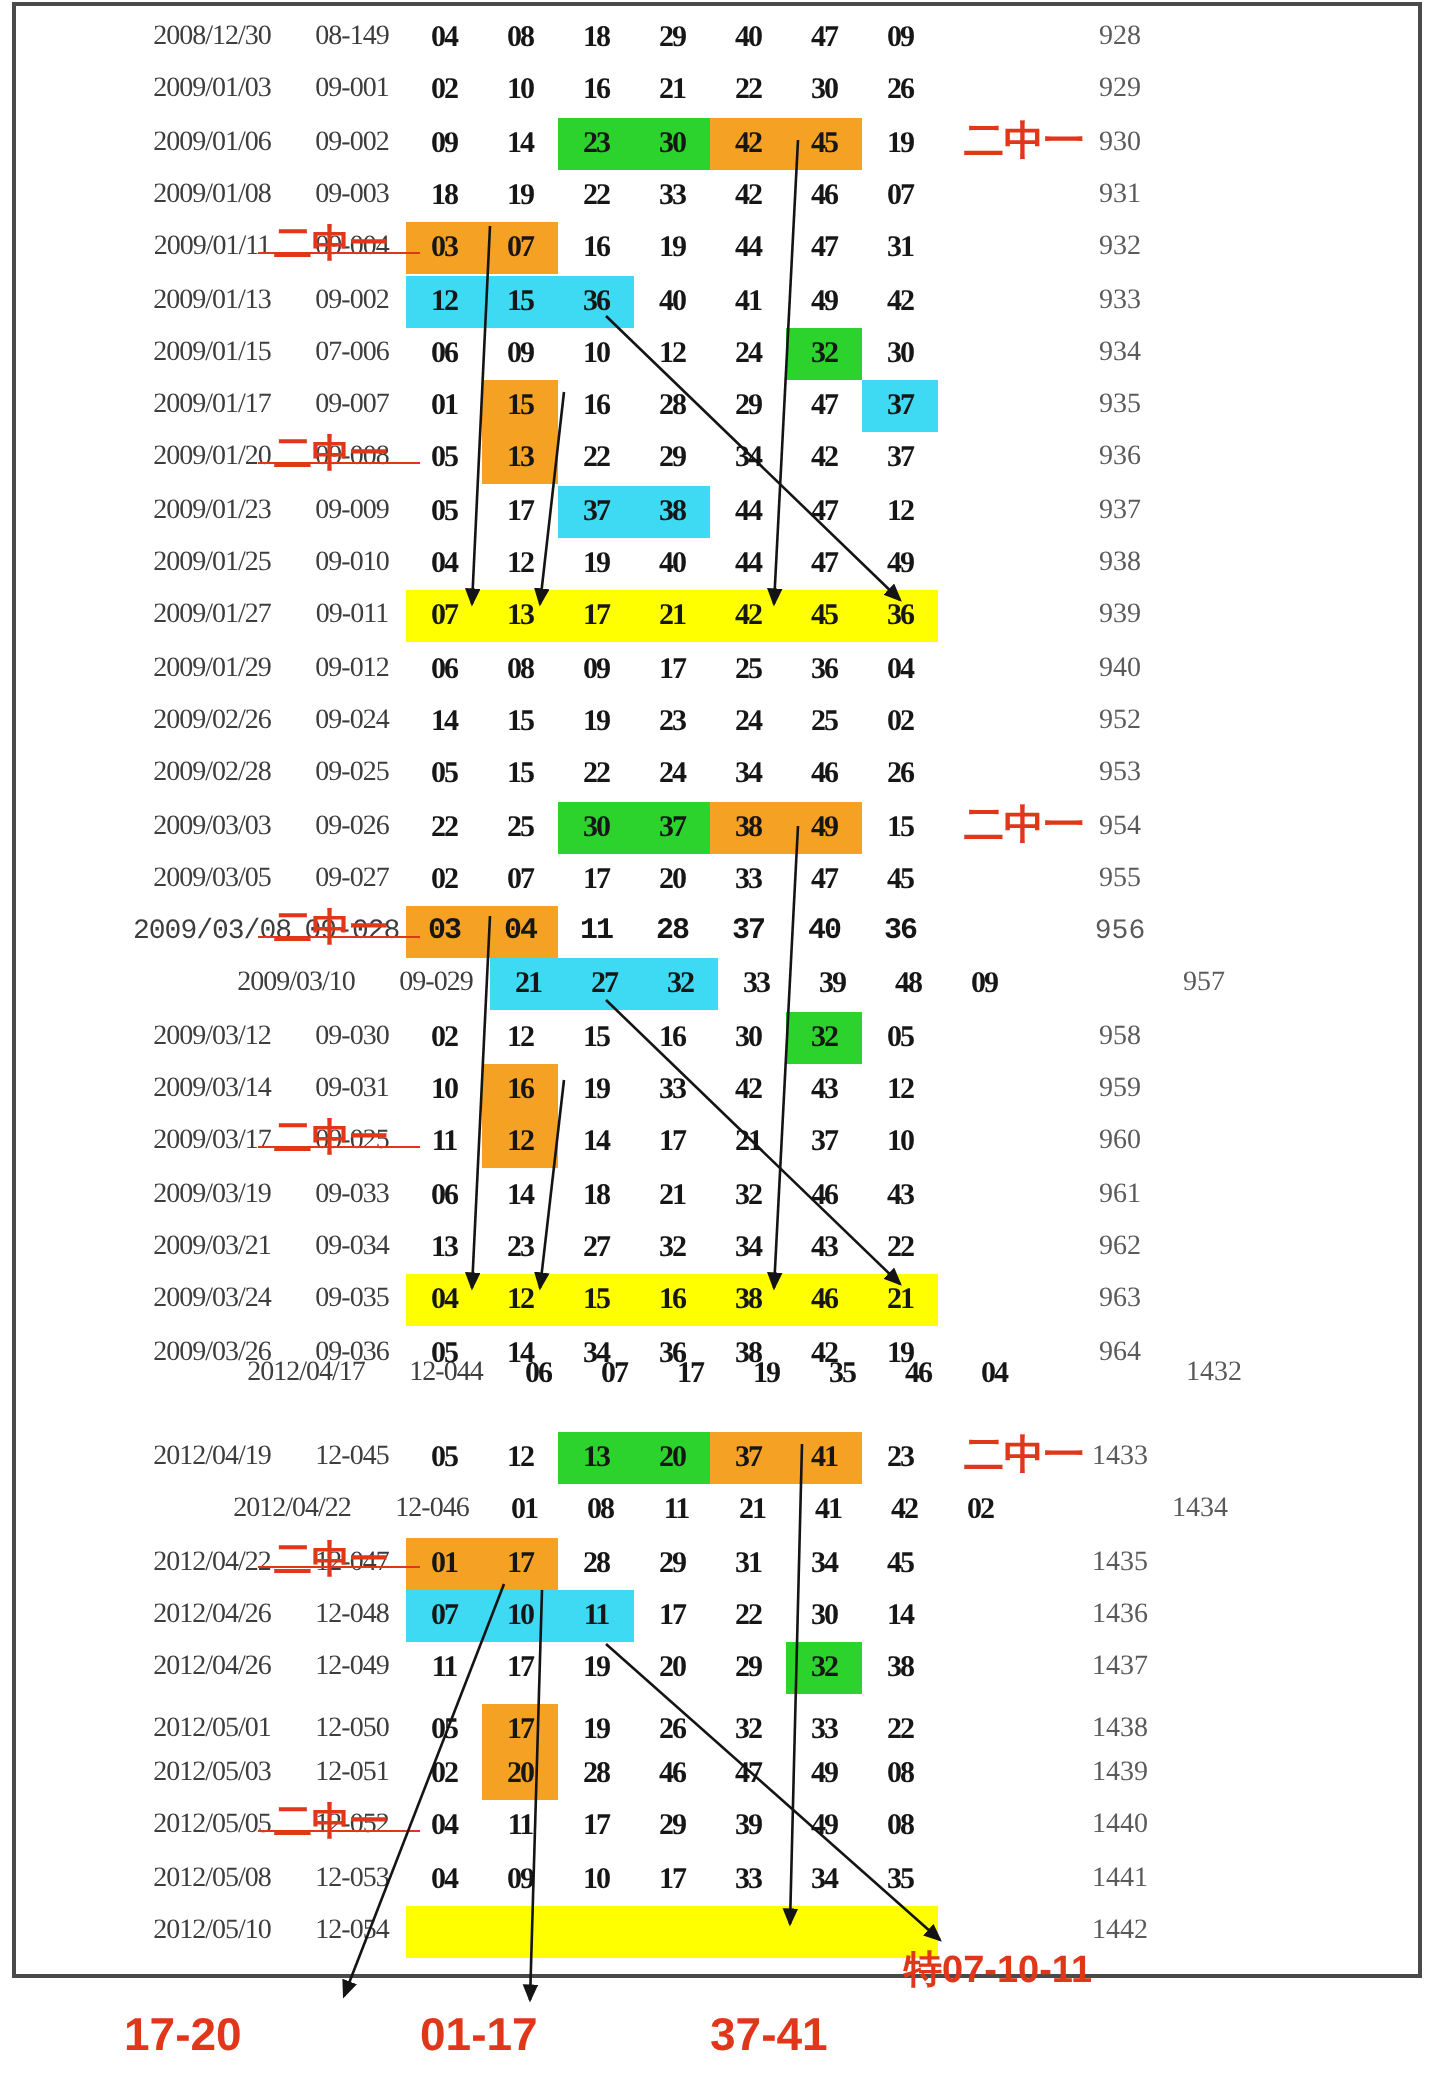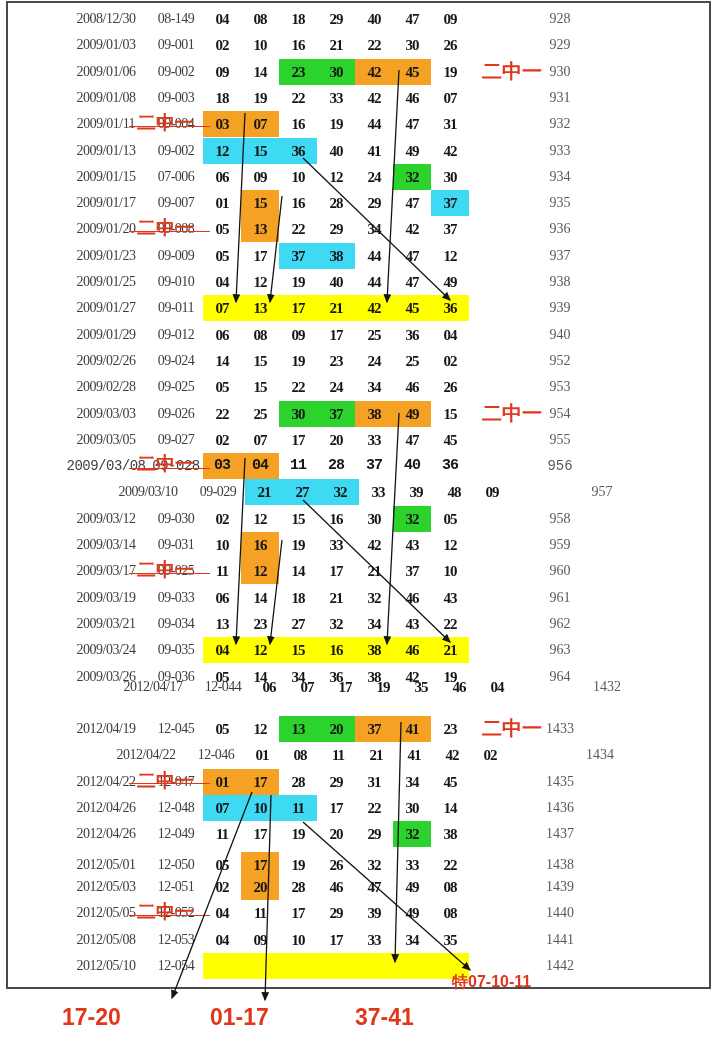--- a/index.html
+++ b/index.html
@@ -19,21 +19,21 @@
   .seq{position:absolute;left:528px;top:3px;width:64px;height:20px;line-height:20px;
         text-align:center;font-size:14px;color:#5a5a5a;}
   .note{position:absolute;font-size:19px;line-height:22px;font-weight:bold;white-space:nowrap;}
   .note-left{left:137px;top:1px;}
   .note-left::after{content:"";position:absolute;left:-8px;right:-16px;top:62%;
         border-top:1.5px solid currentColor;}
   .note-right{left:482px;top:1px;font-size:20px;}
   #arrows{position:absolute;left:0;top:0;width:720px;height:1040px;pointer-events:none;}
   .blabel{position:absolute;font-family:"Liberation Sans","DejaVu Sans",sans-serif;
         font-weight:bold;white-space:nowrap;}
-  #lab-special{left:452px;top:972px;font-size:16px;}
+  #lab-special{left:452px;top:972px;font-size:19px;}
   #lab-p1{left:62px;top:1004px;font-size:23px;}
   #lab-p2{left:210px;top:1004px;font-size:23px;}
   #lab-p3{left:355px;top:1004px;font-size:23px;}
 </style>
 </head>
 <body>
 
 <div id="stage">
   <div id="frame"></div>
 

